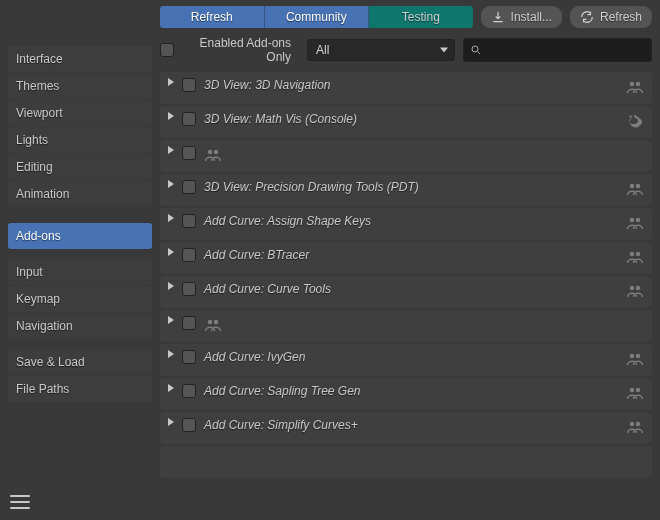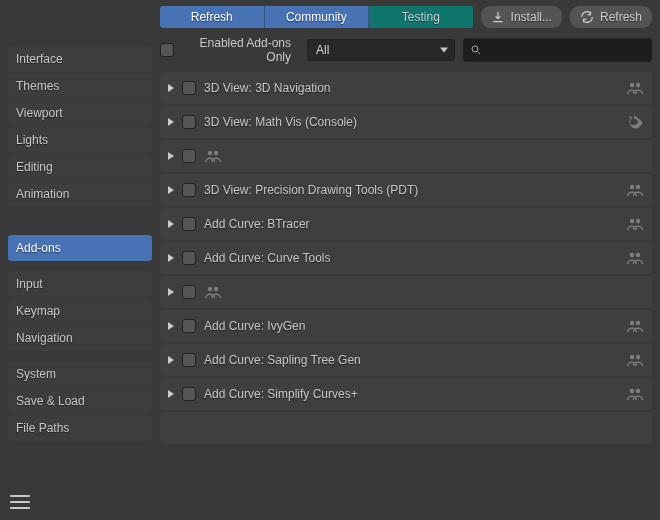--- a/index.html
+++ b/index.html
@@ -121,26 +121,27 @@
 
   .addon-list {
     margin-top:8px;
     flex:1;
     overflow:hidden;
     display:flex; flex-direction:column; gap:2px;
   }
   .addon {
     background:#3f3f3f;
     border-radius:4px;
-    display:flex; align-items:center;
+    display:flex; align-items:flex-start;
     padding: 6px 8px;
     gap:8px;
     color:#c8c8c8;
     cursor:default;
     min-height:32px;
+    font-style:italic;
   }
   .disclosure {
     width:0;height:0;
     border-top:4px solid transparent;
     border-bottom:4px solid transparent;
     border-left:6px solid #c8c8c8;
     cursor:pointer;
     flex:none;
   }
   .addon .checkbox { background:#555; }
@@ -156,30 +157,29 @@
 <aside class="sidebar">
   <div id="sidebar-groups">
       <div class="side-group">
         <div class="side-item"><span>Interface</span></div>
         <div class="side-item"><span>Themes</span></div>
         <div class="side-item"><span>Viewport</span></div>
         <div class="side-item"><span>Lights</span></div>
         <div class="side-item"><span>Editing</span></div>
         <div class="side-item"><span>Animation</span></div>
       </div>
-      <div class="side-group" style="margin-top: 28px;">
+      <div class="side-group" style="margin-top: 16px;">
         <div class="side-item active"><span>Add-ons</span></div>
       </div>
       <div class="side-group" style="margin-top: 10px; justify-content: center;">
         <div class="side-item"><span>Input</span></div>
         <div class="side-item"><span>Keymap</span></div>
         <div class="side-item"><span>Navigation</span></div>
       </div>
       <div class="side-group" style="margin-top: 10px;">
-        <div class="side-item"><span>System</span></div>
         <div class="side-item"><span>Save &amp; Load</span></div>
         <div class="side-item"><span>File Paths</span></div>
       </div>
     </div>
   <div class="sidebar-spacer"></div>
   <div class="hamburger">
     <span></span>
       <span></span>
       <span></span>
   </div>
@@ -265,20 +265,32 @@
           <svg class="picon" viewBox="0 0 24 24">
             <circle cx="8" cy="8" r="3"></circle>
             <circle cx="16" cy="8" r="3"></circle>
             <path d="M2 20c0-3 3-5 6-5s6 2 6 5M10 20c0-3 3-5 6-5s6 2 6 5" fill="none" stroke="#7d7d7d" stroke-width="2"></path>
           </svg>
         </div>
       </div>
       <div class="addon">
         <div class="disclosure"></div>
         <div class="checkbox"></div>
+        <span class="addon-name">Add Curve: Assign Shape Keys</span>
+        <div class="right-icons">
+          <svg class="picon" viewBox="0 0 24 24">
+            <circle cx="8" cy="8" r="3"></circle>
+            <circle cx="16" cy="8" r="3"></circle>
+            <path d="M2 20c0-3 3-5 6-5s6 2 6 5M10 20c0-3 3-5 6-5s6 2 6 5" fill="none" stroke="#7d7d7d" stroke-width="2"></path>
+          </svg>
+        </div>
+      </div>
+      <div class="addon">
+        <div class="disclosure"></div>
+        <div class="checkbox"></div>
         <span class="addon-name">Add Curve: BTracer</span>
         <div class="right-icons">
           <svg class="picon" viewBox="0 0 24 24">
             <circle cx="8" cy="8" r="3"></circle>
             <circle cx="16" cy="8" r="3"></circle>
             <path d="M2 20c0-3 3-5 6-5s6 2 6 5M10 20c0-3 3-5 6-5s6 2 6 5" fill="none" stroke="#7d7d7d" stroke-width="2"></path>
           </svg>
         </div>
       </div>
       <div class="addon">

